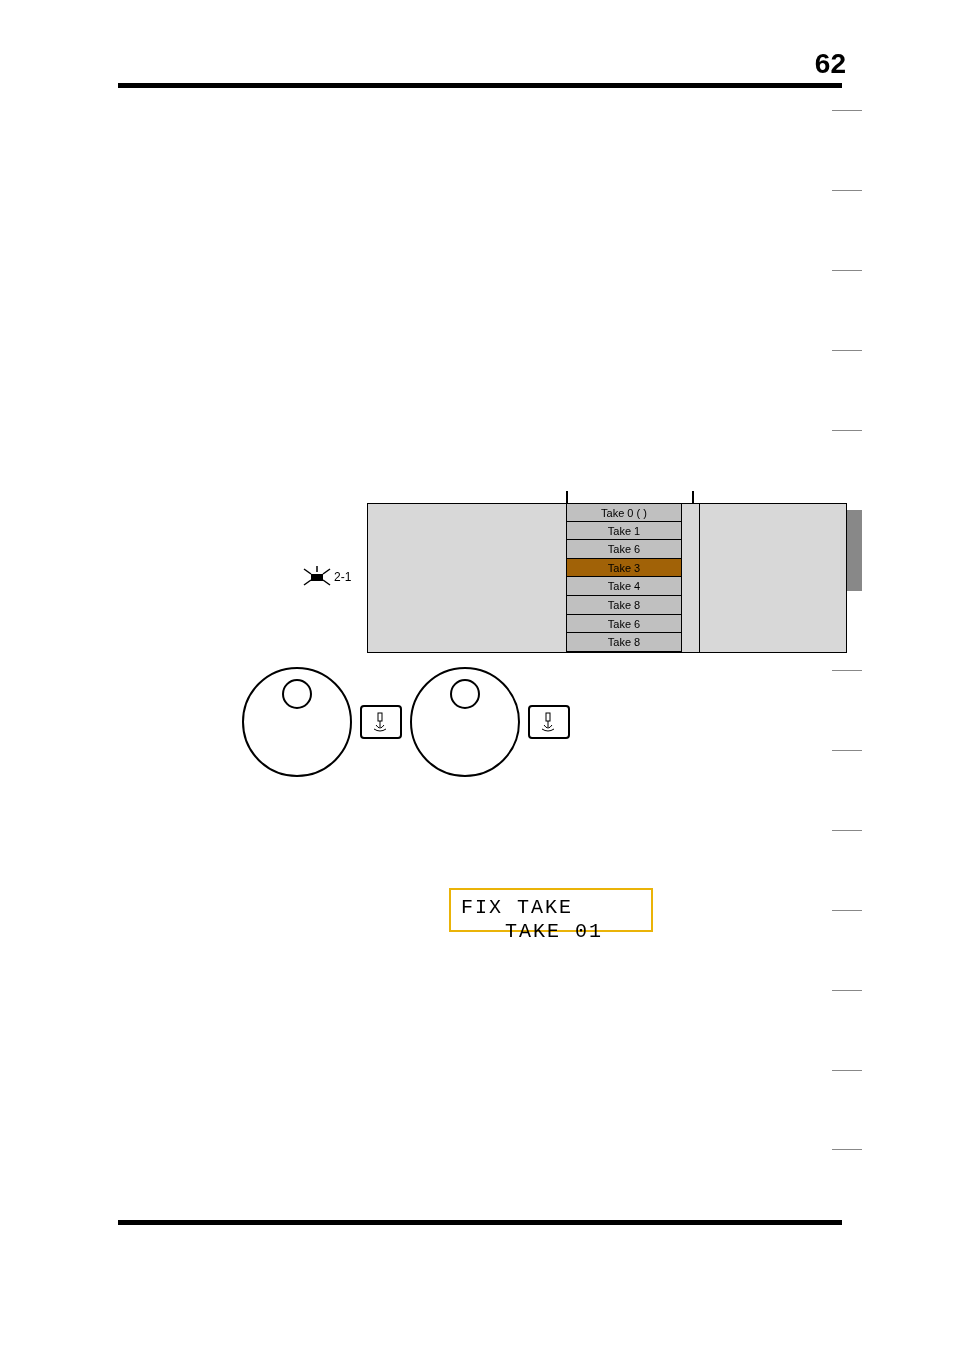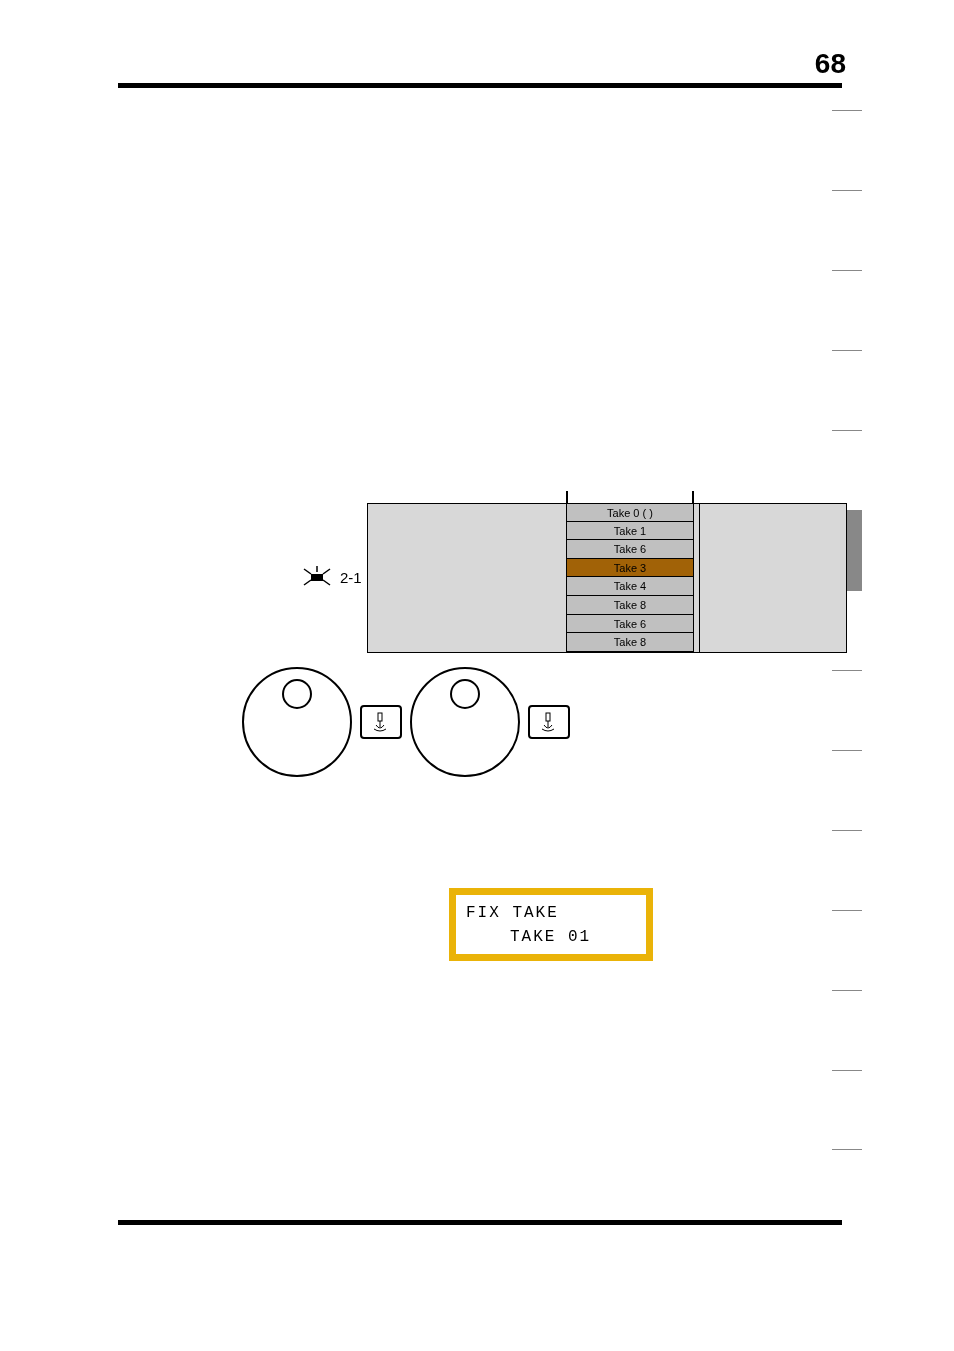--- a/index.html
+++ b/index.html
@@ -48,22 +48,21 @@
   .side-tab.active { background: #888; height: 80px; }
   .flasher {
     position: absolute;
     top: 565px;
     left: 300px;
     display: flex;
     align-items: center;
   }
   .flasher svg { display: block; }
   .flasher-label {
-    font-size: 15px;
-    margin-left: 6px;
+    font-size: 12px;
   }
   .diagram-table {
     position: absolute;
     top: 485px;
     left: 367px;
     width: 480px;
     height: 168px;
   }
   .gray-box {
     position: absolute;
@@ -81,21 +80,21 @@
     width: 147px;
     height: 150px;
     background: #d8d8d8;
     border: 1px solid #000;
     border-left: none;
   }
   .takes {
     position: absolute;
     top: 18px;
     left: 199px;
-    width: 128px;
+    width: 116px;
   }
   .tick-top-left {
     position: absolute;
     top: 6px;
     left: 199px;
     width: 2px;
     height: 12px;
     background: #000;
   }
   .tick-top-right {
@@ -154,34 +153,34 @@
     align-items: center;
     justify-content: center;
     background: #fff;
   }
   .key-btn svg { display: block; }
   .lcd {
     position: absolute;
     top: 888px;
     left: 449px;
     width: 204px;
-    height: 73px;
-    border: 7px solid #eab308;
+    height: 44px;
+    border: 2px solid #eab308;
     padding: 6px 10px;
     font-family: "Courier New", monospace;
-    font-size: 16px;
+    font-size: 20px;
     letter-spacing: 2px;
     line-height: 24px;
   }
   .lcd .line2 { padding-left: 44px; }
 </style>
 </head>
 <body>
 
-<div class="page-number">68</div>
+<div class="page-number">62</div>
 <div class="top-rule"></div>
 <div class="bottom-rule"></div>
 
 <div class="side-tabs" id="side-tabs">
     <div class="side-tab"></div>
     <div class="side-tab"></div>
     <div class="side-tab"></div>
     <div class="side-tab"></div>
     <div class="side-tab"></div>
     <div class="side-tab active"></div>

